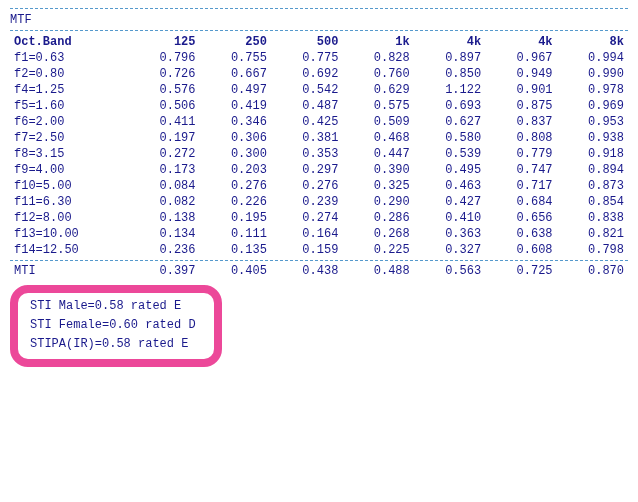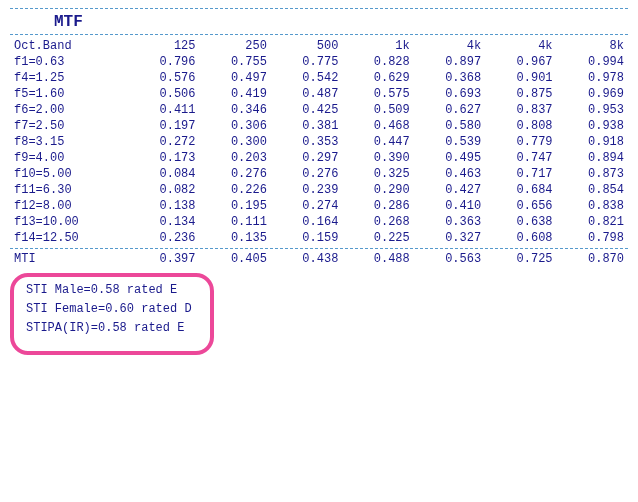--- a/index.html
+++ b/index.html
@@ -10,55 +10,54 @@
       color: #222;
       width: 638px;
       min-height: 502px;
       padding: 8px 10px;
     }
     .top-divider {
       border-top: 1px dashed #5599cc;
       margin-bottom: 4px;
     }
     .section-title {
-      font-weight: bold;
+      font-weight: normal;
       color: #1a1a8c;
-      font-size: 16px;
+      font-size: 12px;
       margin-bottom: 2px;
-      margin-left: 44px;
     }
     .sub-divider {
       border-top: 1px dashed #5599cc;
       margin: 3px 0;
     }
     table {
       width: 100%;
       border-collapse: collapse;
     }
     th, td {
       padding: 1px 4px;
       text-align: right;
       color: #1a1a8c;
       font-size: 12px;
       white-space: nowrap;
     }
     th:first-child, td:first-child {
       text-align: left;
     }
     th {
-      font-weight: normal;
+      font-weight: bold;
     }
     .mti-row td {
       font-weight: normal;
     }
     .bottom-box {
-      border: 4px solid #ec4899;
+      border: 8px solid #ec4899;
       border-radius: 18px;
       display: inline-block;
-      padding: 4px 18px 12px 12px;
+      padding: 4px 18px 4px 12px;
       margin-top: 6px;
       color: #1a1a8c;
       line-height: 1.6;
     }
     .bottom-box .line {
       white-space: nowrap;
     }
   </style>
 </head>
 <body>
@@ -89,26 +88,36 @@
         <td>f1=0.63</td>
         <td>0.796</td>
         <td>0.755</td>
         <td>0.775</td>
         <td>0.828</td>
         <td>0.897</td>
         <td>0.967</td>
         <td>0.994</td>
       </tr>
       <tr>
+        <td>f2=0.80</td>
+        <td>0.726</td>
+        <td>0.667</td>
+        <td>0.692</td>
+        <td>0.760</td>
+        <td>0.850</td>
+        <td>0.949</td>
+        <td>0.990</td>
+      </tr>
+      <tr>
         <td>f4=1.25</td>
         <td>0.576</td>
         <td>0.497</td>
         <td>0.542</td>
         <td>0.629</td>
-        <td>0.368</td>
+        <td>1.122</td>
         <td>0.901</td>
         <td>0.978</td>
       </tr>
       <tr>
         <td>f5=1.60</td>
         <td>0.506</td>
         <td>0.419</td>
         <td>0.487</td>
         <td>0.575</td>
         <td>0.693</td>

